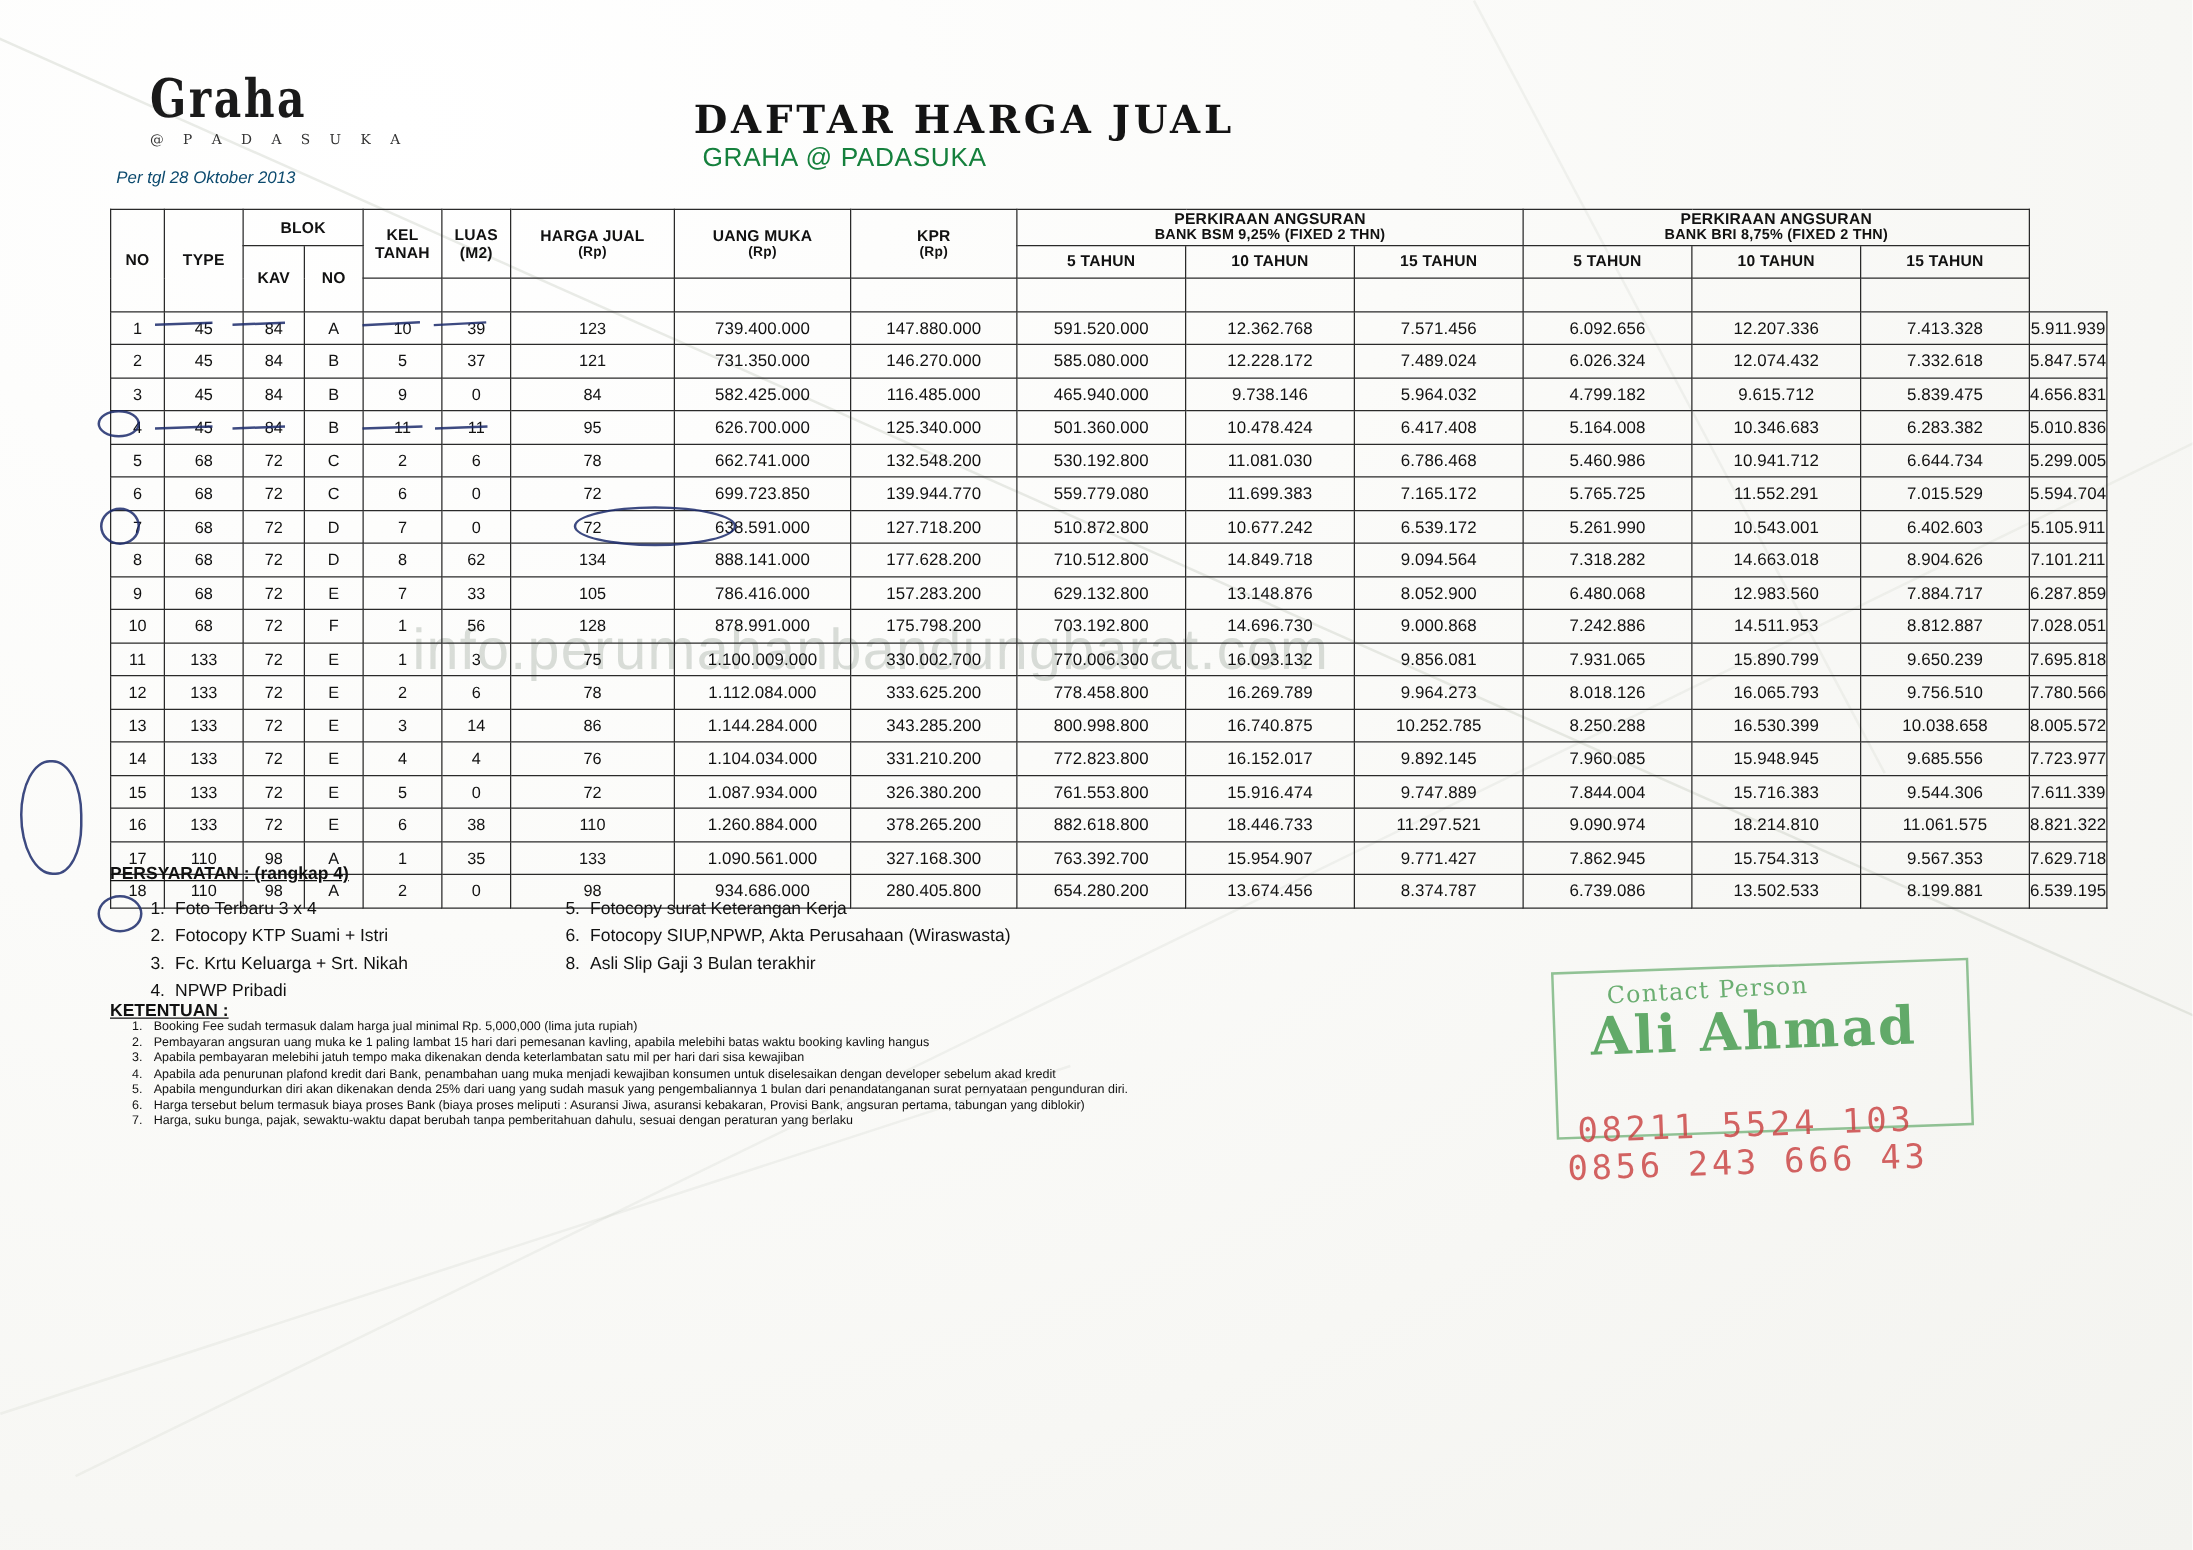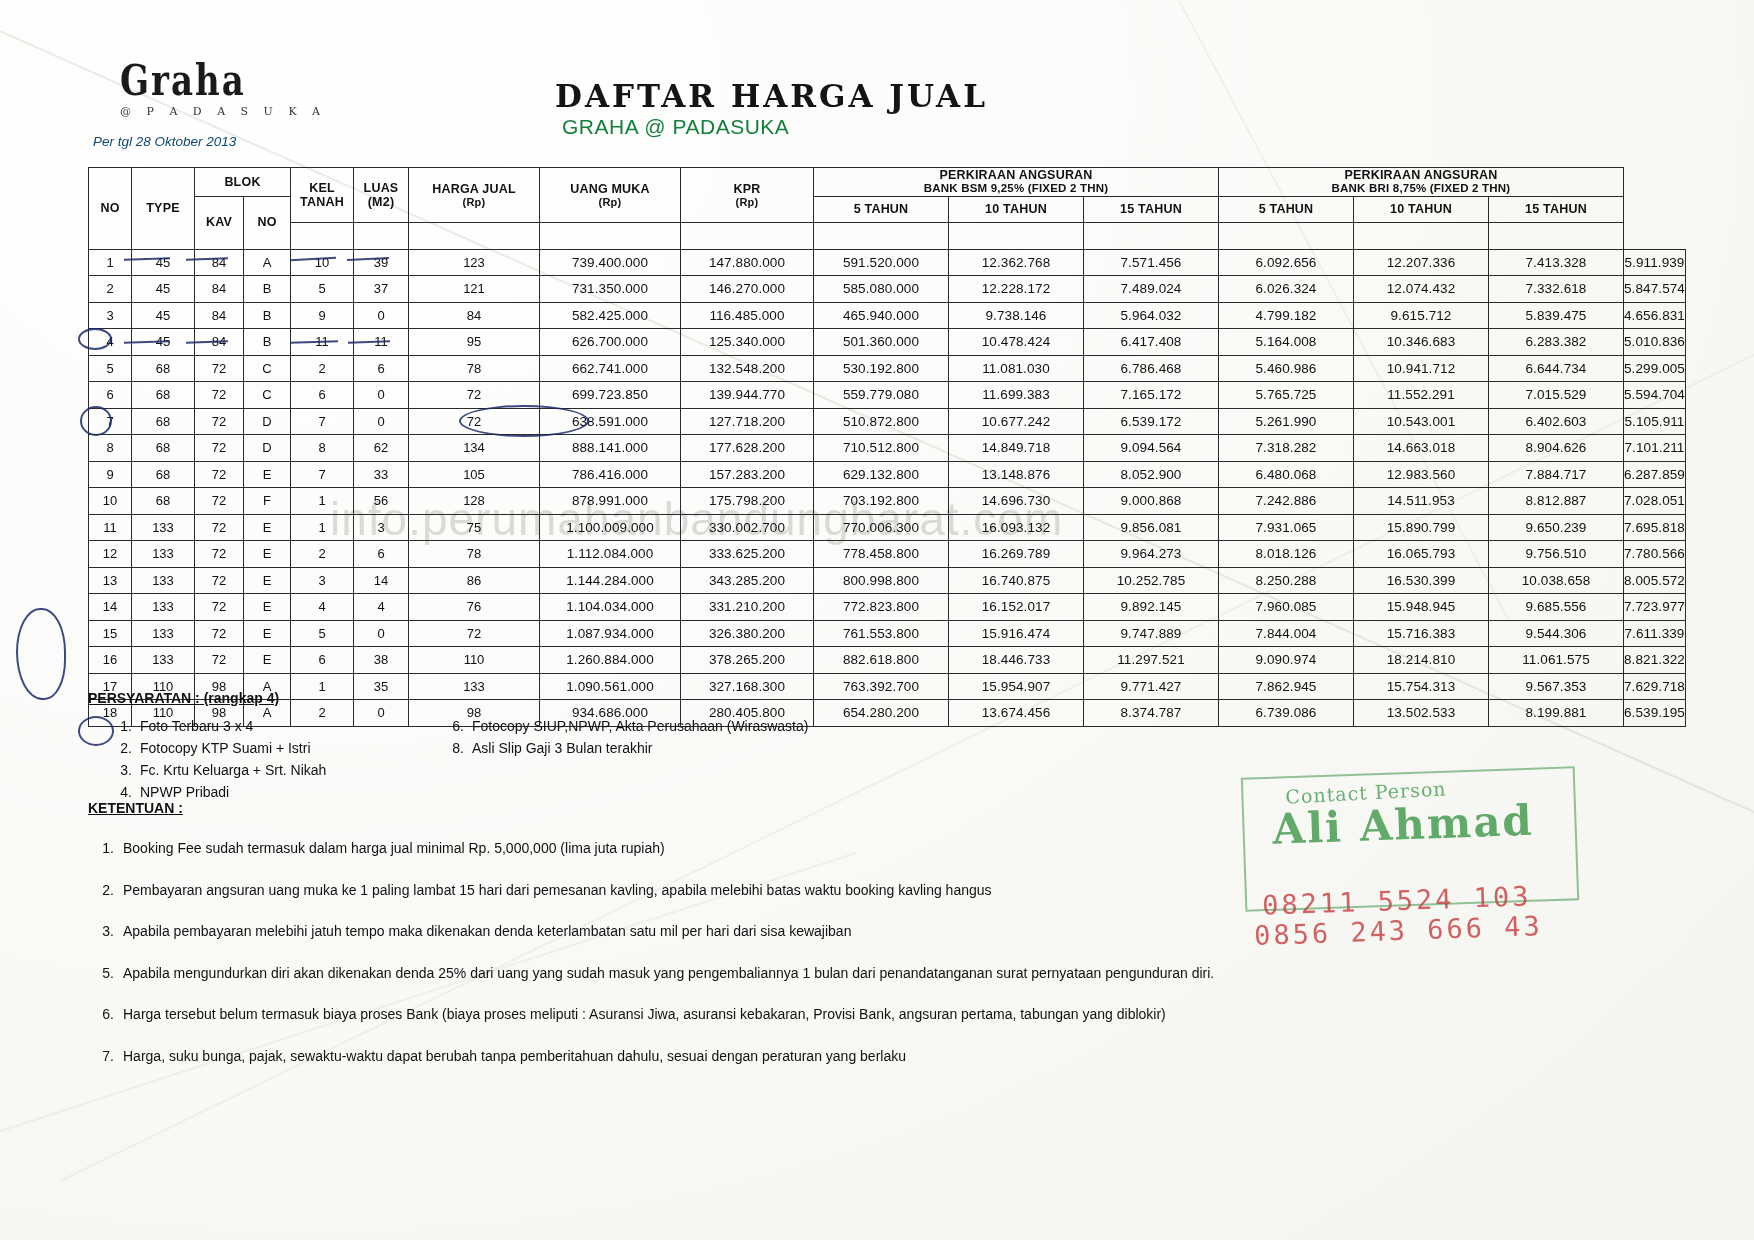--- a/index.html
+++ b/index.html
@@ -77,21 +77,21 @@
   .cKPR{width:132px;}
   .cANG{width:134px;}
   
   .secTitle{font-size:14px;font-weight:bold;text-decoration:underline;}
   #persyaratan{position:absolute;left:88px;top:690px;width:1000px;}
   .pItem{font-size:14px;margin-top:6px;}
   .pNum{display:inline-block;width:26px;text-align:right;margin-right:8px;}
   .colA{position:absolute;left:18px;top:22px;width:330px;}
   .colB{position:absolute;left:350px;top:22px;width:700px;}
   #ketentuan{position:absolute;left:88px;top:800px;width:1420px;}
-  #ketentuan .kItem{font-size:14px;margin-top:24px;line-height:1.25;}
+  #ketentuan .kItem{font-size:10px;margin-top:0;line-height:1.25;}
   #ketentuan .kNum{display:inline-block;width:26px;text-align:right;margin-right:9px;vertical-align:top;}
   #ketentuan .kTxt{display:inline-block;width:1360px;vertical-align:top;}
   
   #stamp{
     position:absolute;left:1243px;top:772px;width:330px;height:130px;
     border:2px solid rgba(60,150,70,.55);
     transform:rotate(-2deg);
   }
   #stamp .cp{
     position:absolute;left:42px;top:6px;
@@ -518,31 +518,33 @@
 
 <div id="persyaratan">
   <div class="secTitle">PERSYARATAN : (rangkap 4)</div>
   <div class="colA" id="persyLeft">
       <div class="pItem"><span class="pNum">1.</span><span>Foto Terbaru  3 x 4</span></div>
       <div class="pItem"><span class="pNum">2.</span><span>Fotocopy KTP Suami + Istri</span></div>
       <div class="pItem"><span class="pNum">3.</span><span>Fc. Krtu Keluarga + Srt. Nikah</span></div>
       <div class="pItem"><span class="pNum">4.</span><span>NPWP Pribadi</span></div>
     </div>
   <div class="colB" id="persyRight">
+      <div class="pItem"><span class="pNum">5.</span><span>Fotocopy surat Keterangan Kerja</span></div>
       <div class="pItem"><span class="pNum">6.</span><span>Fotocopy SIUP,NPWP, Akta Perusahaan (Wiraswasta)</span></div>
       <div class="pItem"><span class="pNum">8.</span><span>Asli Slip Gaji 3 Bulan terakhir</span></div>
     </div>
 </div>
 
 <div id="ketentuan">
   <div class="secTitle">KETENTUAN  :</div>
   <div id="ketList">
       <div class="kItem"><span class="kNum">1.</span><span class="kTxt">Booking Fee sudah termasuk dalam harga jual minimal Rp. 5,000,000 (lima juta rupiah)</span></div>
       <div class="kItem"><span class="kNum">2.</span><span class="kTxt">Pembayaran angsuran uang muka ke 1 paling lambat 15 hari dari pemesanan kavling, apabila melebihi batas waktu booking kavling hangus</span></div>
       <div class="kItem"><span class="kNum">3.</span><span class="kTxt">Apabila pembayaran melebihi jatuh tempo maka dikenakan denda keterlambatan satu mil per hari dari sisa kewajiban</span></div>
+      <div class="kItem"><span class="kNum">4.</span><span class="kTxt">Apabila ada penurunan plafond kredit dari Bank, penambahan uang muka menjadi kewajiban konsumen untuk diselesaikan dengan developer sebelum akad kredit</span></div>
       <div class="kItem"><span class="kNum">5.</span><span class="kTxt">Apabila mengundurkan diri akan dikenakan denda 25% dari uang yang sudah masuk yang pengembaliannya 1 bulan dari penandatanganan surat pernyataan pengunduran diri.</span></div>
       <div class="kItem"><span class="kNum">6.</span><span class="kTxt">Harga tersebut belum termasuk biaya proses Bank (biaya proses meliputi : Asuransi Jiwa, asuransi kebakaran, Provisi Bank, angsuran pertama, tabungan yang diblokir)</span></div>
       <div class="kItem"><span class="kNum">7.</span><span class="kTxt">Harga, suku bunga, pajak, sewaktu-waktu dapat berubah tanpa pemberitahuan dahulu, sesuai dengan peraturan yang berlaku</span></div>
     </div>
 </div>
 
 <div id="stamp">
   <div class="cp">Contact Person</div>
   <div class="nm">Ali Ahmad</div>
 </div>

